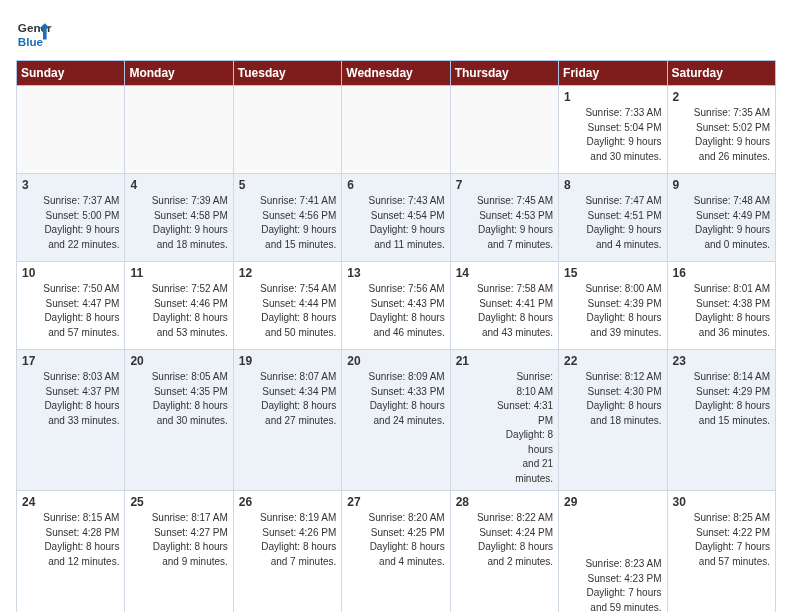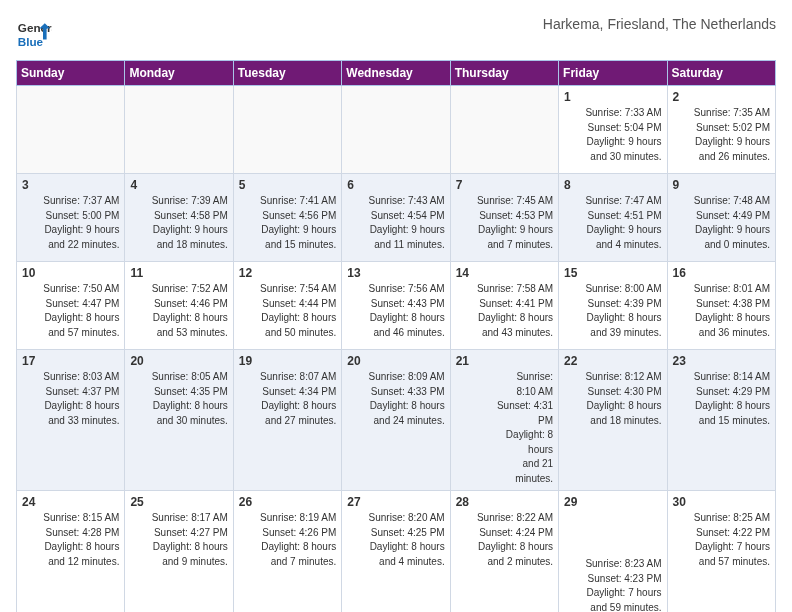--- a/index.html
+++ b/index.html
@@ -36,21 +36,21 @@
     .location {
       font-size: 14px;
       color: #555;
     }
     .calendar {
       width: 100%;
       border-collapse: collapse;
       table-layout: fixed;
     }
     .calendar th {
-      background-color: #701a75;
+      background-color: #7f1d1d;
       color: #fff;
       font-size: 12px;
       font-weight: bold;
       padding: 5px 4px;
       text-align: left;
       border: 1px solid #aac4e8;
     }
     .calendar td {
       vertical-align: top;
       border: 1px solid #d0d8e4;
@@ -87,21 +87,20 @@
 
 <div class="header">
   <div class="logo">
     <svg class="logo-icon" viewBox="0 0 40 40">
       <text x="2" y="18" font-size="13" font-weight="bold" fill="#333">General</text>
       <text x="2" y="33" font-size="13" font-weight="bold" fill="#1a6fba">Blue</text>
       <polygon points="32,8 38,14 34,14 34,26 30,26 30,14 26,14" fill="#1a6fba"></polygon>
     </svg>
   </div>
   <div class="title-block">
-    <div class="location">Harkema, Friesland, The Netherlands</div>
   </div>
 </div>
 
 <table class="calendar">
   <thead>
     <tr>
     <th>Sunday</th>
         <th>Monday</th>
         <th>Tuesday</th>
         <th>Wednesday</th>

